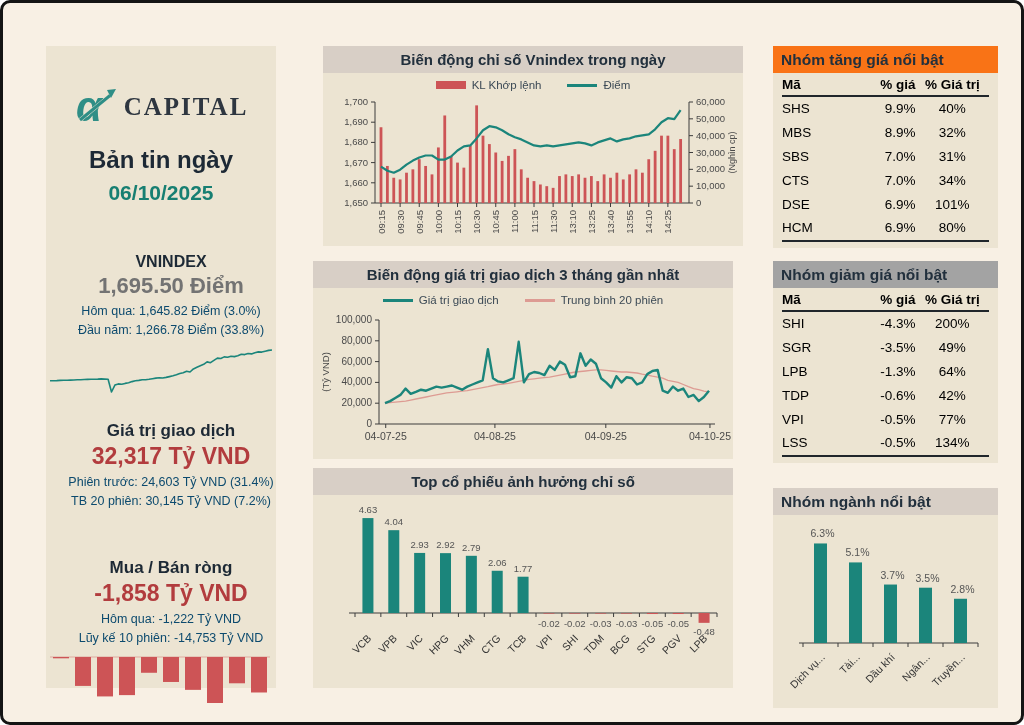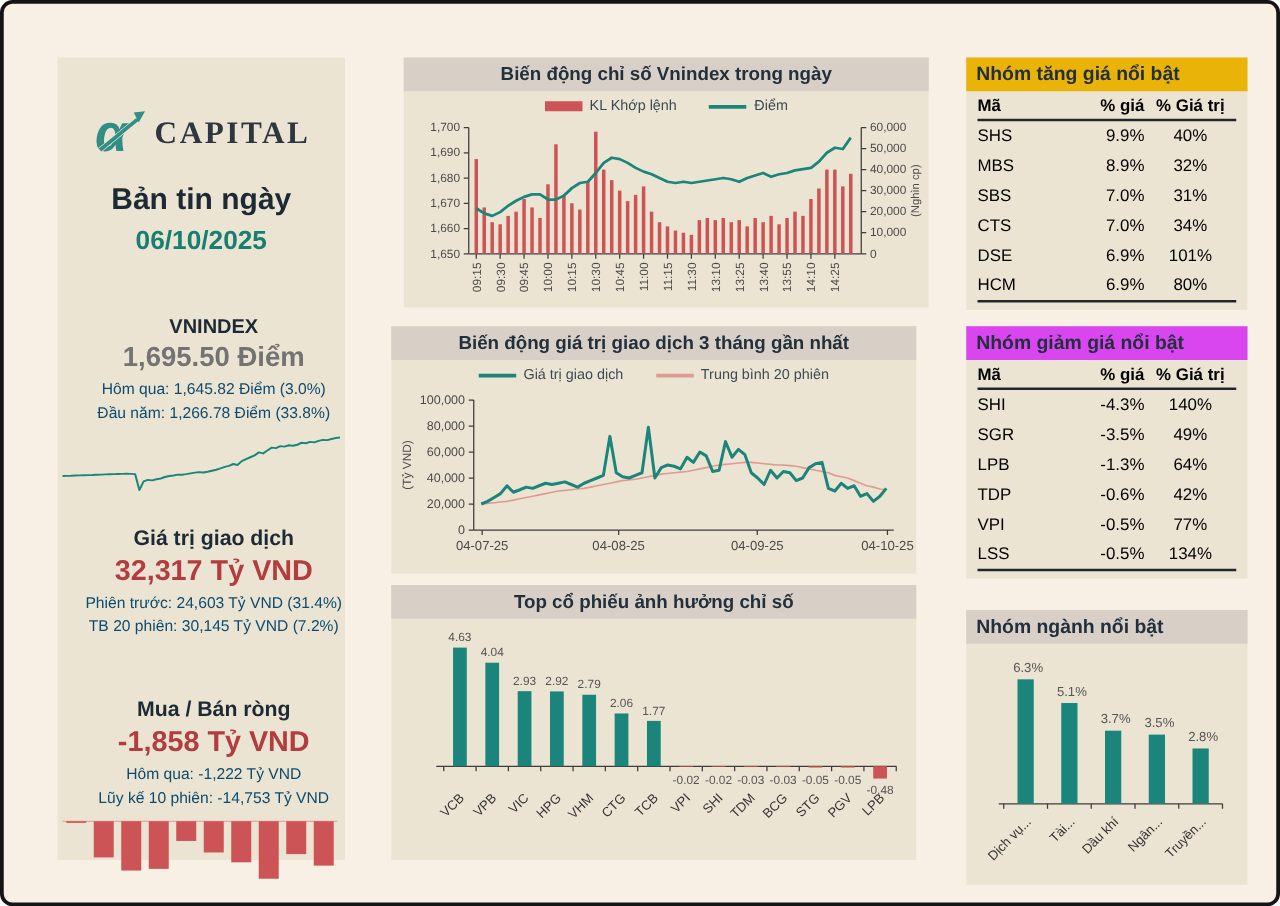--- a/index.html
+++ b/index.html
@@ -26,22 +26,22 @@
   .net-block { margin-top:50px; }
   .spark-svg { display:block; margin-top:8px; }
   .netbars-svg { display:block; margin-top:6px; }
   
   .mid-p1 { left:320px; top:43px;  width:420px; height:200px; }
   .mid-p2 { left:310px; top:258px; width:420px; height:198px; }
   .mid-p3 { left:310px; top:465px; width:420px; height:220px; }
   .strip { height:27px; line-height:27px; background:#d8cfc6; color:#22303d;
            font-size:15px; font-weight:bold; text-align:center; }
   .strip.left { text-align:left; padding-left:8px; font-size:15.5px; }
-  .strip.teal { background:#eab308; }
-  .strip.red  { background:#d946ef; }
+  .strip.teal { background:#f97316; }
+  .strip.red  { background:#a3a3a3; }
   .legend { height:24px; display:flex; align-items:center; justify-content:center; gap:26px;
             font-size:11.5px; color:#3c4a56; }
   .legend .item { display:flex; align-items:center; gap:6px; }
   .legend .swatch-bar  { width:30px; height:8px; }
   .legend .swatch-line { width:30px; height:3px; }
   svg text { font-family:"Liberation Sans","DejaVu Sans",sans-serif; }
   
   .r-t1 { left:770px; top:43px;  width:225px; height:202px; }
   .r-t2 { left:770px; top:258px; width:225px; height:202px; }
   .r-c  { left:770px; top:465px; width:225px; height:220px;margin-top:20px; }
@@ -389,21 +389,21 @@
     <div class="strip left red">Nhóm giảm giá nổi bật</div>
     <div class="tbl" id="tbl-losers">
         <div class="thead">
           <span>Mã</span>
           <span>% giá</span>
           <span>% Giá trị</span>
         </div>
         <div class="trow">
           <span>SHI</span>
           <span>-4.3%</span>
-          <span>140%</span>
+          <span>200%</span>
         </div>
         <div class="trow">
           <span>SGR</span>
           <span>-3.5%</span>
           <span>49%</span>
         </div>
         <div class="trow">
           <span>LPB</span>
           <span>-1.3%</span>
           <span>64%</span>

